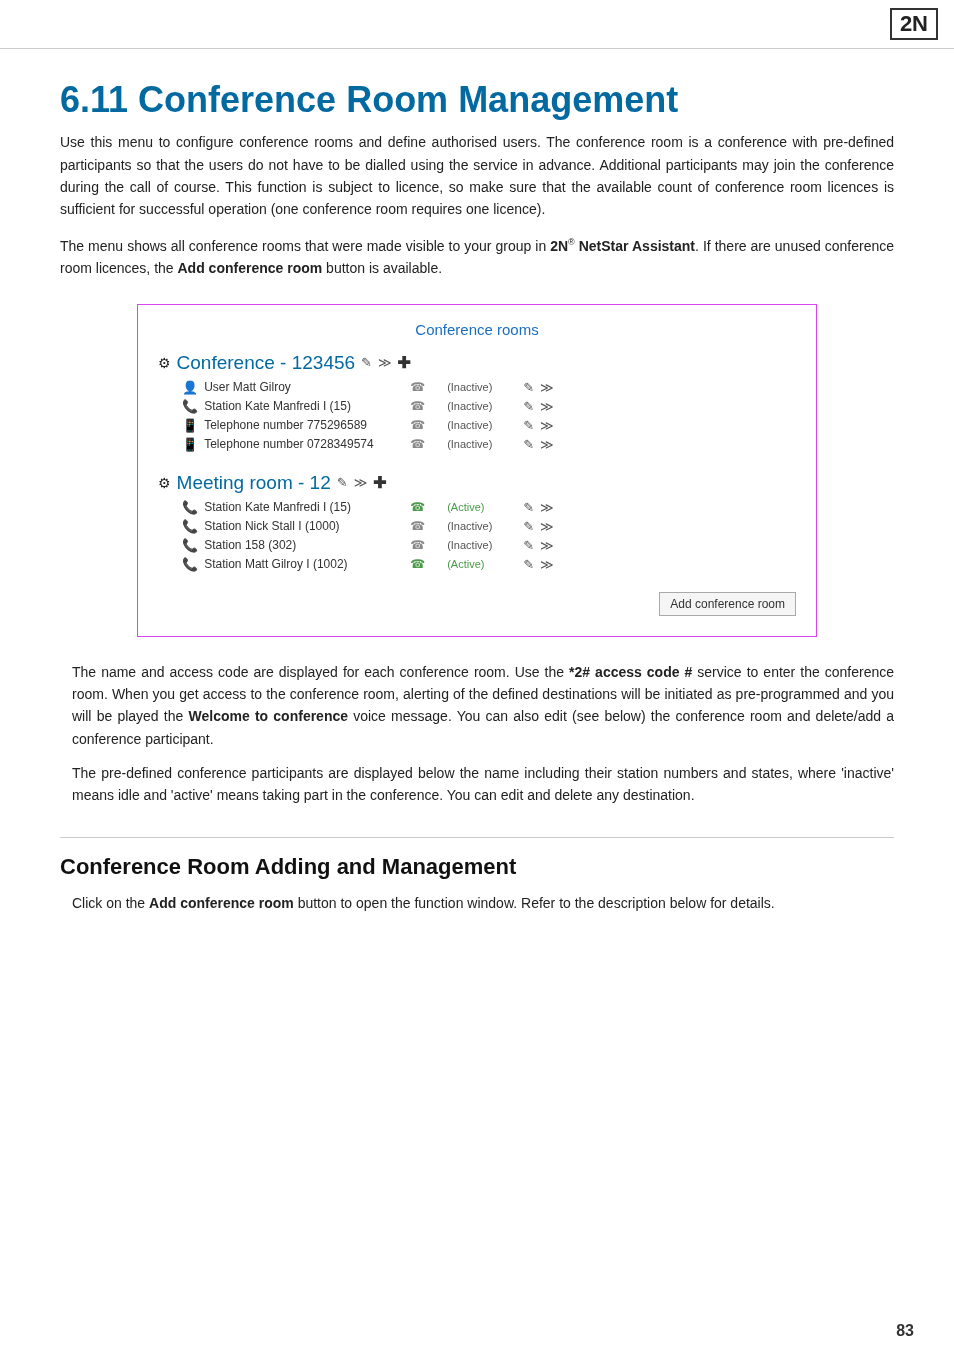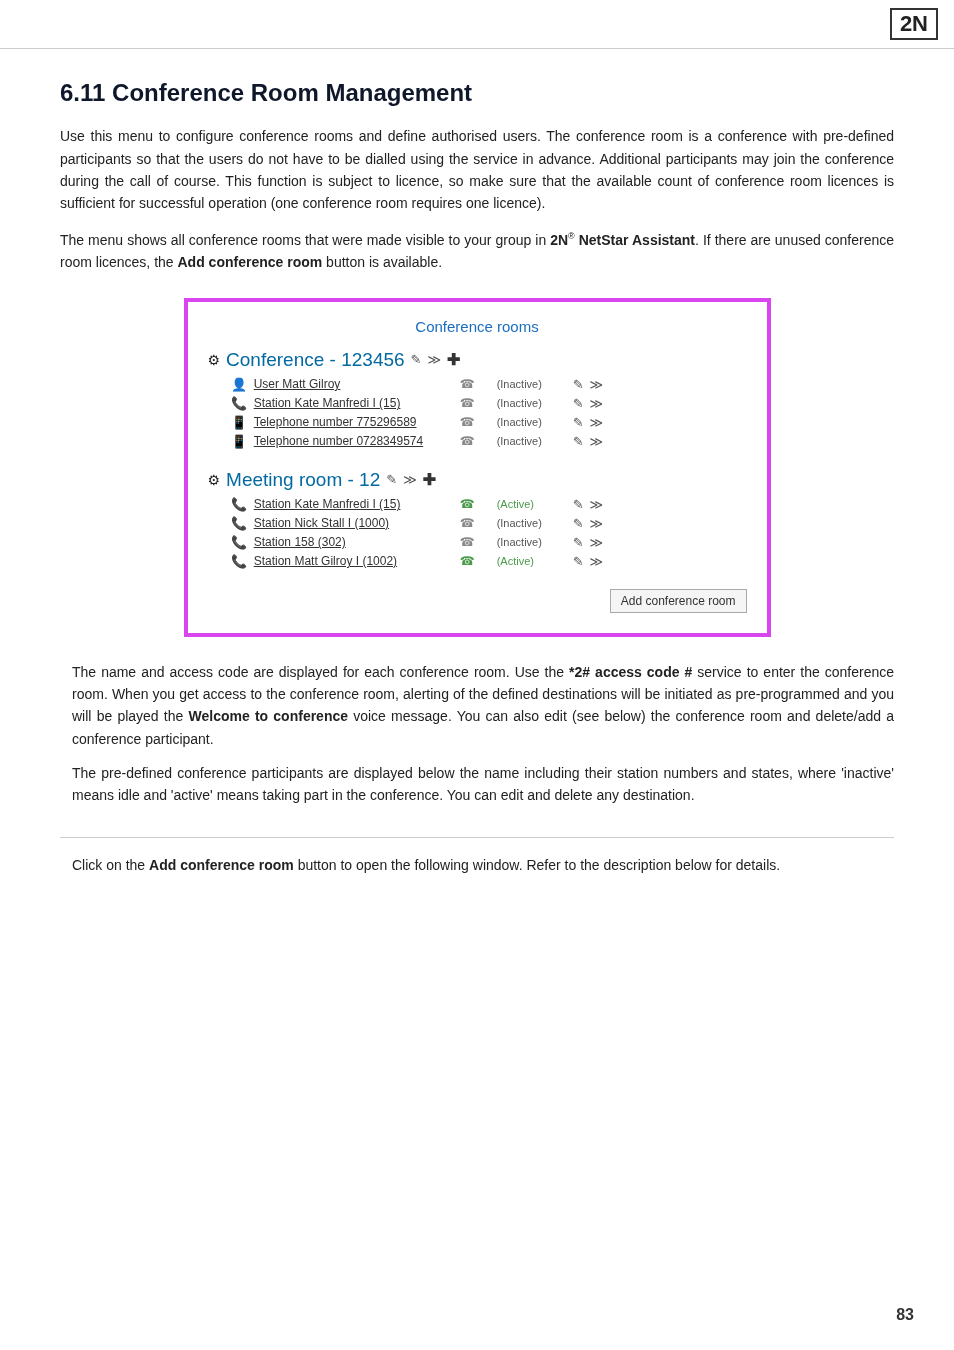--- a/index.html
+++ b/index.html
@@ -28,37 +28,37 @@
       padding: 2px 8px;
       line-height: 1.1;
     }
 
     
     .content {
       padding: 30px 60px 40px 60px;
     }
 
     h1.page-title {
-      font-size: 24px;
-      font-weight: bold;
-      margin-bottom: 18px;
-      color: #0f172a;
+      font-size: 36px;
+      font-weight: bold;
+      margin-bottom: 10px;
+      color: #0369a1;
     }
 
     .intro-text {
       margin-bottom: 14px;
       text-align: justify;
       line-height: 1.6;
     }
 
     
     .diagram-area {
-      border: 4px solid #d946ef;
+      border: 1px solid #d946ef;
       margin: 24px auto;
-      width: 587px;
+      width: 680px;
       padding: 16px 20px 20px 20px;
       background: #fff;
     }
 
     .diagram-title {
       text-align: center;
       color: #1a6ec0;
       font-size: 15px;
       margin-bottom: 14px;
     }
@@ -84,21 +84,20 @@
       display: flex;
       align-items: center;
       padding: 2px 0 2px 24px;
       font-size: 12px;
       gap: 6px;
     }
 
     .participant-label {
       min-width: 200px;
       color: #333;
-      text-decoration: underline;
     }
 
     .status-badge {
       font-size: 11px;
       color: #555;
       min-width: 70px;
       margin-left: 16px;
     }
 
     .add-btn-container {
@@ -139,21 +138,21 @@
       line-height: 1.6;
       margin-bottom: 12px;
       margin-left: 12px;
     }
 
     .bold { font-weight: bold; }
 
     
     .page-number {
       position: absolute;
-      bottom: 26px;
+      bottom: 10px;
       right: 40px;
       font-size: 16px;
       font-weight: bold;
       color: #333;
     }
 
     .phone-icon-active { color: #4a9a4a; }
     .phone-icon-inactive { color: #888; }
 
     .sup { vertical-align: super; font-size: 9px; }
@@ -275,19 +274,20 @@
     </div>
   </div>
 
   <p class="body-text">
     <span>The name and access code are displayed for each conference room. Use the </span><span class="bold">*2# access code #</span><span> service to enter the conference room. When you get access to the conference room, alerting of the defined destinations will be initiated as pre-programmed and you will be played the </span><span class="bold">Welcome to conference</span><span> voice message. You can also edit (see below) the conference room and delete/add a conference participant.</span>
   </p>
 
   <p class="body-text">The pre-defined conference participants are displayed below the name including their station numbers and states, where 'inactive' means idle and 'active' means taking part in the conference. You can edit and delete any destination.</p>
 
   <div class="section-divider"></div>
+  <h2 class="section-title">Conference Room Adding and Management</h2>
   <p class="body-text">
-    <span>Click on the </span><span class="bold">Add conference room</span><span> button to open the following window. Refer to the description below for details.</span>
+    <span>Click on the </span><span class="bold">Add conference room</span><span> button to open the function window. Refer to the description below for details.</span>
   </p>
 
 </div>
 
 <div class="page-number">83</div>
 
 </body></html>

